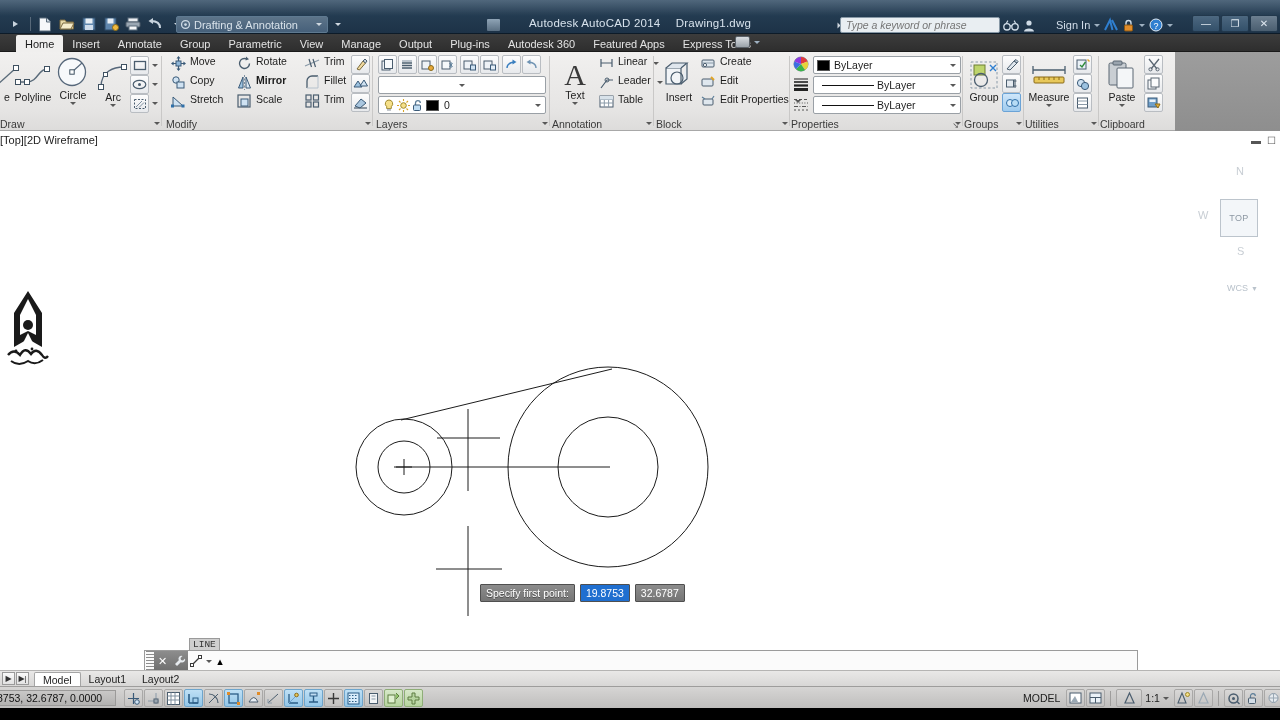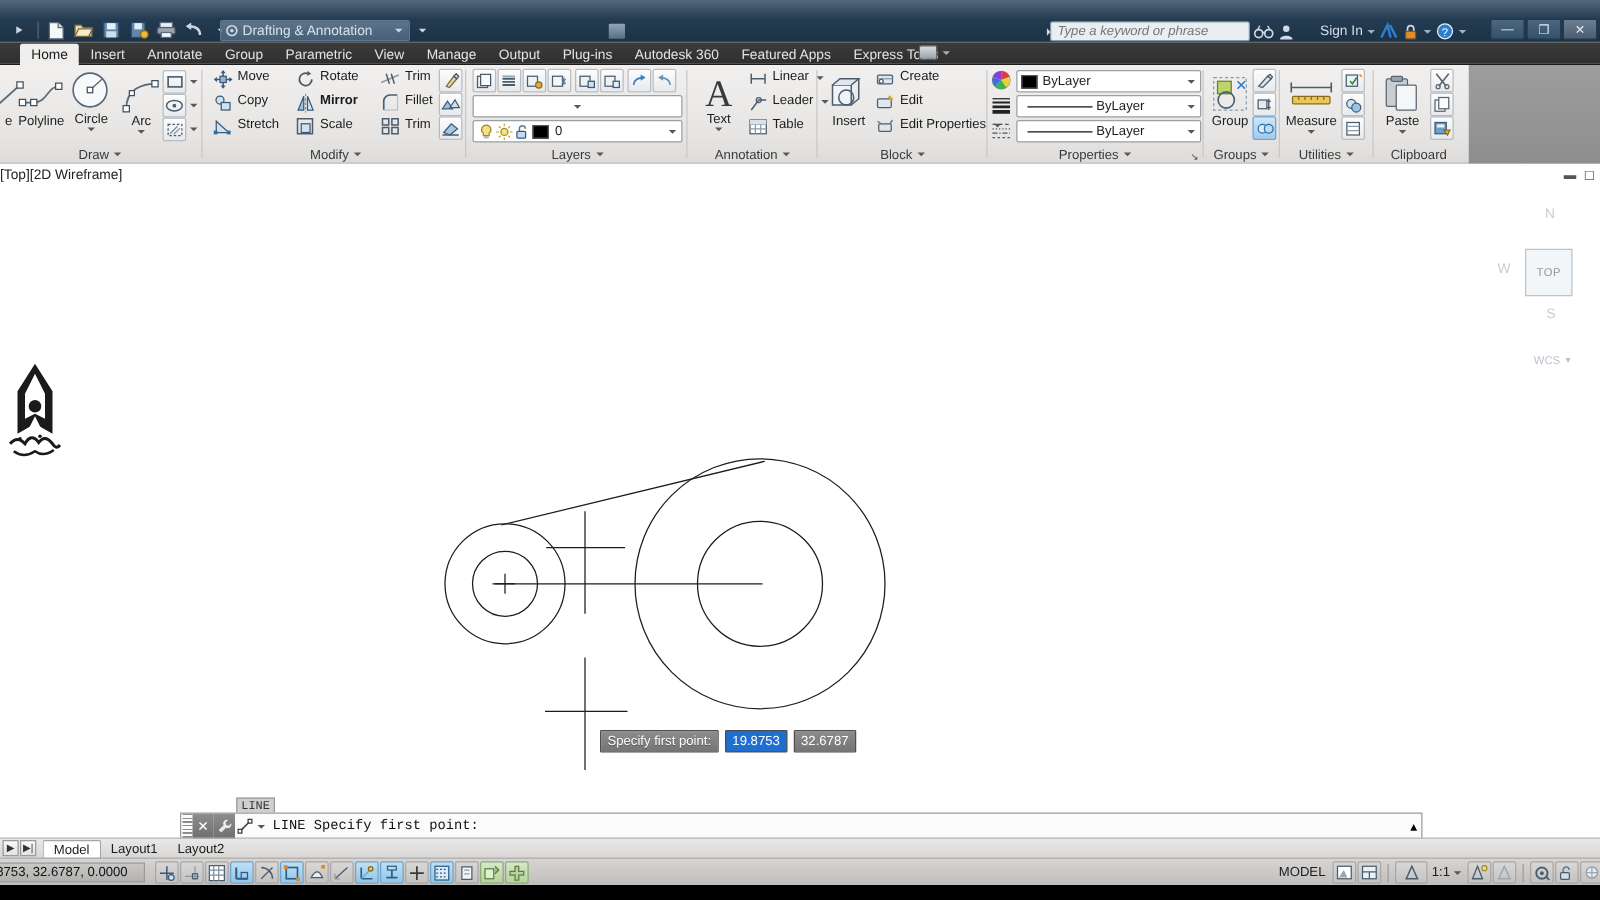--- a/index.html
+++ b/index.html
@@ -67,21 +67,21 @@
 
   
   .ribbon{position:absolute; left:0; top:52px; width:1280px; height:79px;
     background:linear-gradient(180deg,#f1f0ef 0%,#e6e5e4 72%,#dddcdb 100%);
     border-bottom:1px solid #a8a8a8;}
   .ribbon-fill{position:absolute; left:1175px; top:0; width:105px; height:79px;
     background:linear-gradient(180deg,#9d9d9d,#8e8e8e);}
   .panel{position:absolute; top:0; height:79px;}
   .panel-body{position:absolute; left:0; top:0; right:0; height:64px;}
   .panel-title{position:absolute; left:0; bottom:1px; width:100%; height:13px;
-    display:flex; align-items:center; justify-content:center; gap:4px;
+    display:flex; align-items:center; justify-content:space-between; gap:4px;
     font-size:10.5px; color:#3a3a3a;}
   .panel-sep{position:absolute; top:4px; width:1px; height:70px; background:#c9c8c7;}
   .pcaret{width:0;height:0;border-left:3px solid transparent;border-right:3px solid transparent;
      border-top:3.5px solid #585858;}
 
   .bigbtn{position:absolute; width:46px; text-align:center; cursor:default;}
   .bigbtn .glyph{height:34px; display:flex; align-items:flex-end; justify-content:center;}
   .bigbtn .lbl{font-size:10.5px; color:#222; margin-top:2px; line-height:11px;}
   .bigbtn .dd{display:flex; justify-content:center; margin-top:1px;}
 
@@ -246,20 +246,24 @@
       <div class="wtext">Drafting &amp; Annotation</div>
       <div class="wspace-arrow">
           <div class="caret"></div>
         </div>
     </div>
     <div class="ws-extra">
         <div class="caret"></div>
       </div>
 
     <div class="title-ico"></div>
+    <div class="apptitle">
+      <span>Autodesk AutoCAD 2014</span>
+      <span class="dwg">Drawing1.dwg</span>
+    </div>
 
     <div class="qbtn" style="position:absolute;left:829px;top:16px;">
       <div class="caret" style="transform:rotate(-90deg)"></div>
     </div>
     <div class="search-wrap">
       <input placeholder="Type a keyword or phrase" style="">
     </div>
 
     <div class="tb-rightset">
       <div class="item">
@@ -977,21 +981,20 @@
         </svg>
     </div>
     <div class="cmd-icon">
       <svg width="14" height="12" viewBox="0 0 14 12">
           <path d="M2 10 L10 2" stroke="#3a3a3a" stroke-width="1.3"></path>
           <rect x="0.5" y="8.5" width="3" height="3" fill="#fff" stroke="#3a3a3a"></rect>
           <rect x="8.5" y="0.5" width="3" height="3" fill="#fff" stroke="#3a3a3a"></rect>
         </svg>
       <span class="pcaret"></span>
     </div>
-    <div class="cmd-text">LINE Specify first point:</div>
     <div class="cmd-scroll">▴</div>
   </div>
 
   <div class="layoutbar">
     <div class="lnav">
       <div class="lnavb">▶</div>
       <div class="lnavb">▶|</div>
     </div>
     <div class="ltabs">
       <div class="ltab active">

